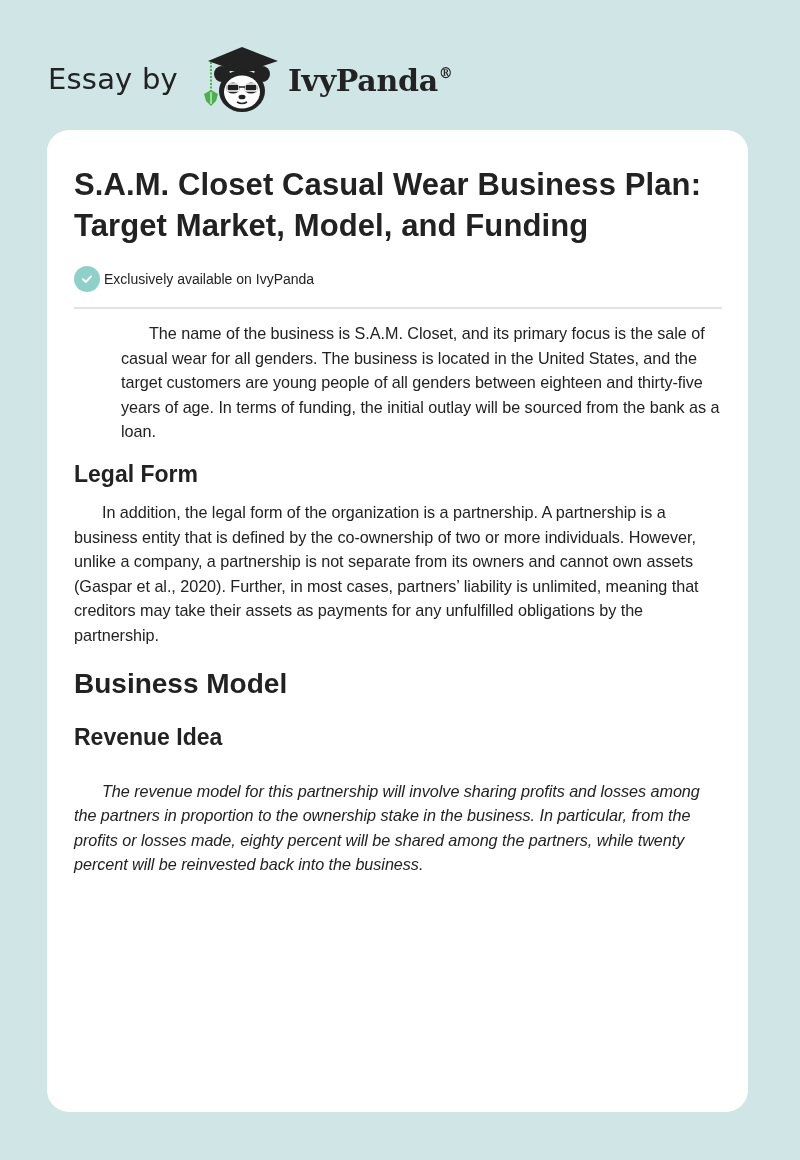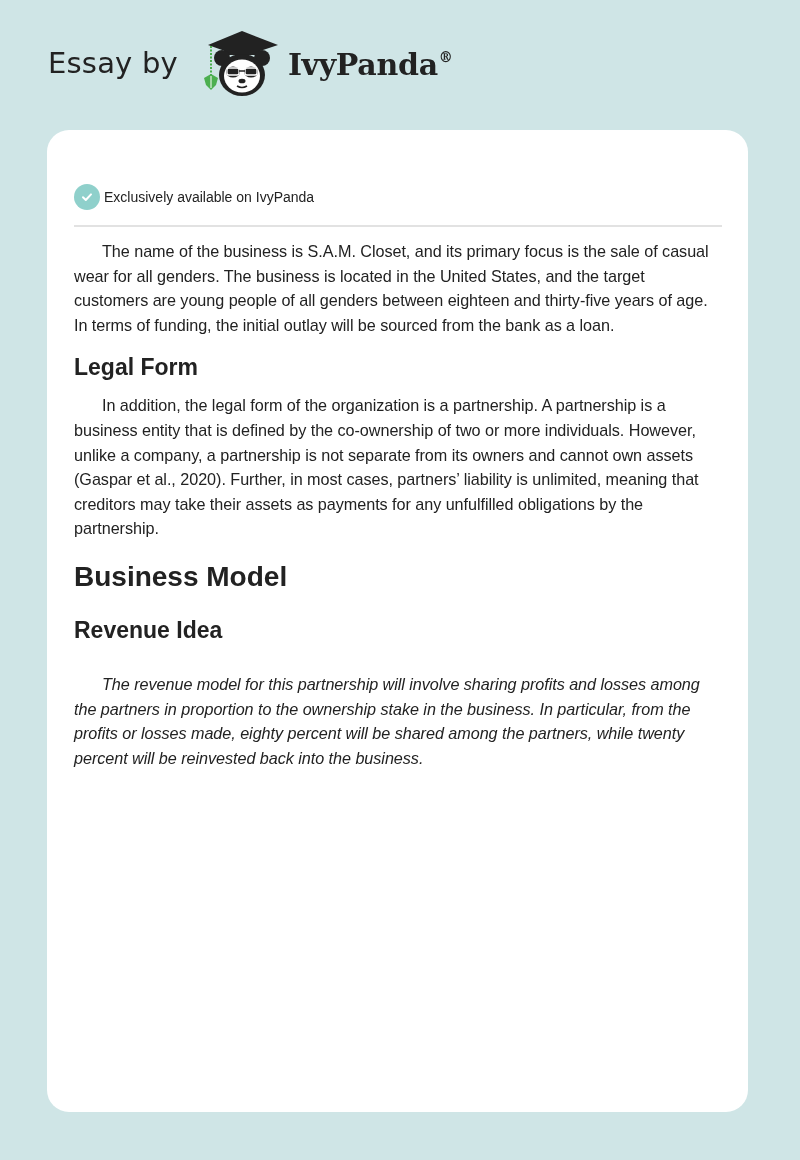--- a/index.html
+++ b/index.html
@@ -10,21 +10,21 @@
       font-family: "Liberation Sans", sans-serif;
       color: #222222;
       overflow: hidden;
     }
     .page { position: relative; width: 800px; height: 1160px; }
 
     
     .header {
       position: absolute;
       left: 48px;
-      top: 28px;
+      top: 44px;
       height: 72px;
       display: flex;
       align-items: center;
     }
     .essay-by {
       font-family: "DejaVu Sans", sans-serif;
       font-size: 29px;
       color: #222222;
       letter-spacing: 0.2px;
       margin-right: 18px;
@@ -92,21 +92,21 @@
     }
     p {
       font-size: 16.2px;
       line-height: 24.6px;
       color: #222222;
       text-indent: 28px;
       letter-spacing: -0.05px;
     }
     .h2-first { margin-top: 24px; }
     .h3-a { margin-top: 23px; }
-    .p-a { margin-top: 12px; }
+    .p-a { margin-top: 12px; margin-left: 47px; }
     .h3-b { margin-top: 16px; }
     .p-b { margin-top: 12px; }
     .h2-second { margin-top: 19px; }
     .h3-c { margin-top: 22px; }
     .p-c { margin-top: 28px; font-style: italic; }
   </style>
 </head>
 <body>
 
 <div class="page">
@@ -137,20 +137,21 @@
         <line x1="43" y1="43" x2="49" y2="43" stroke="#222222" stroke-width="1.5"></line>
 
         <ellipse cx="46" cy="53" rx="3.5" ry="2.3" fill="#222222"></ellipse>
         <path d="M41,58 Q46,61 51,58" stroke="#222222" stroke-width="1.5" fill="none"></path>
       </svg>
       <span class="brand"><span>IvyPanda</span><sup>®</sup></span>
     </a>
   </header>
 
   <main class="card">
+    <h1 class="title">S.A.M. Closet Casual Wear Business Plan: Target Market, Model, and Funding</h1>
 
     <div class="badge">
       <span class="badge-icon">
         <svg width="14" height="14" viewBox="0 0 14 14" xmlns="http://www.w3.org/2000/svg">
           <path d="M3,7.3 L5.8,10 L11,4.4" stroke="#ffffff" stroke-width="2" fill="none" stroke-linecap="round" stroke-linejoin="round"></path>
         </svg>
       </span>
       <span class="badge-text">Exclusively available on IvyPanda</span>
     </div>
 

